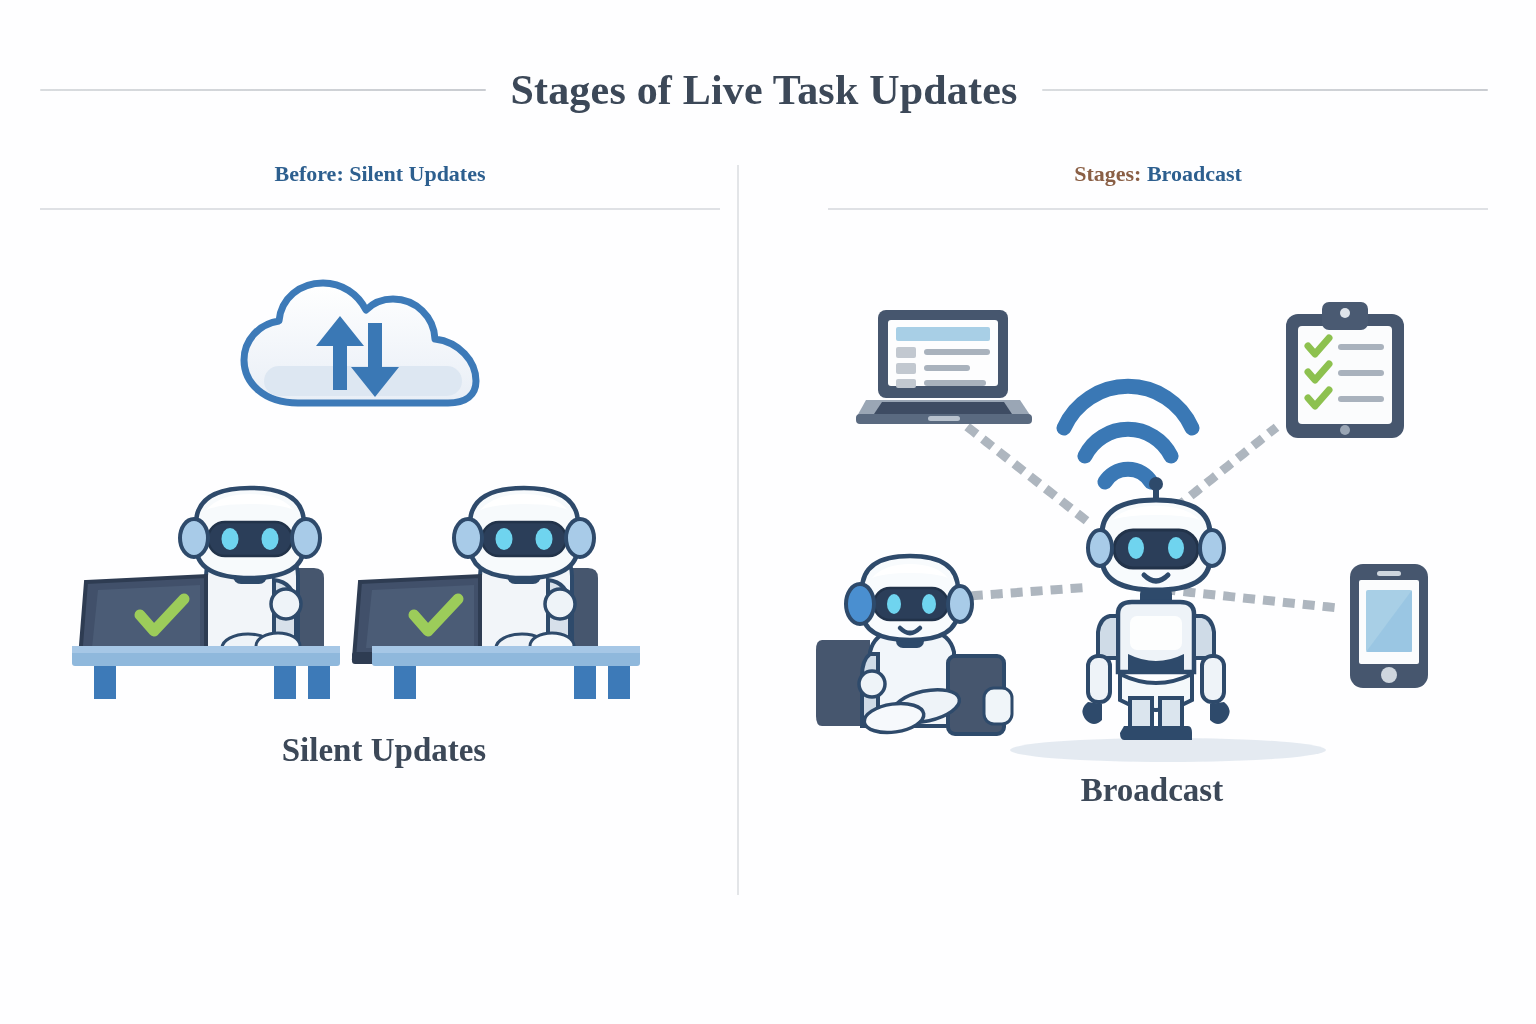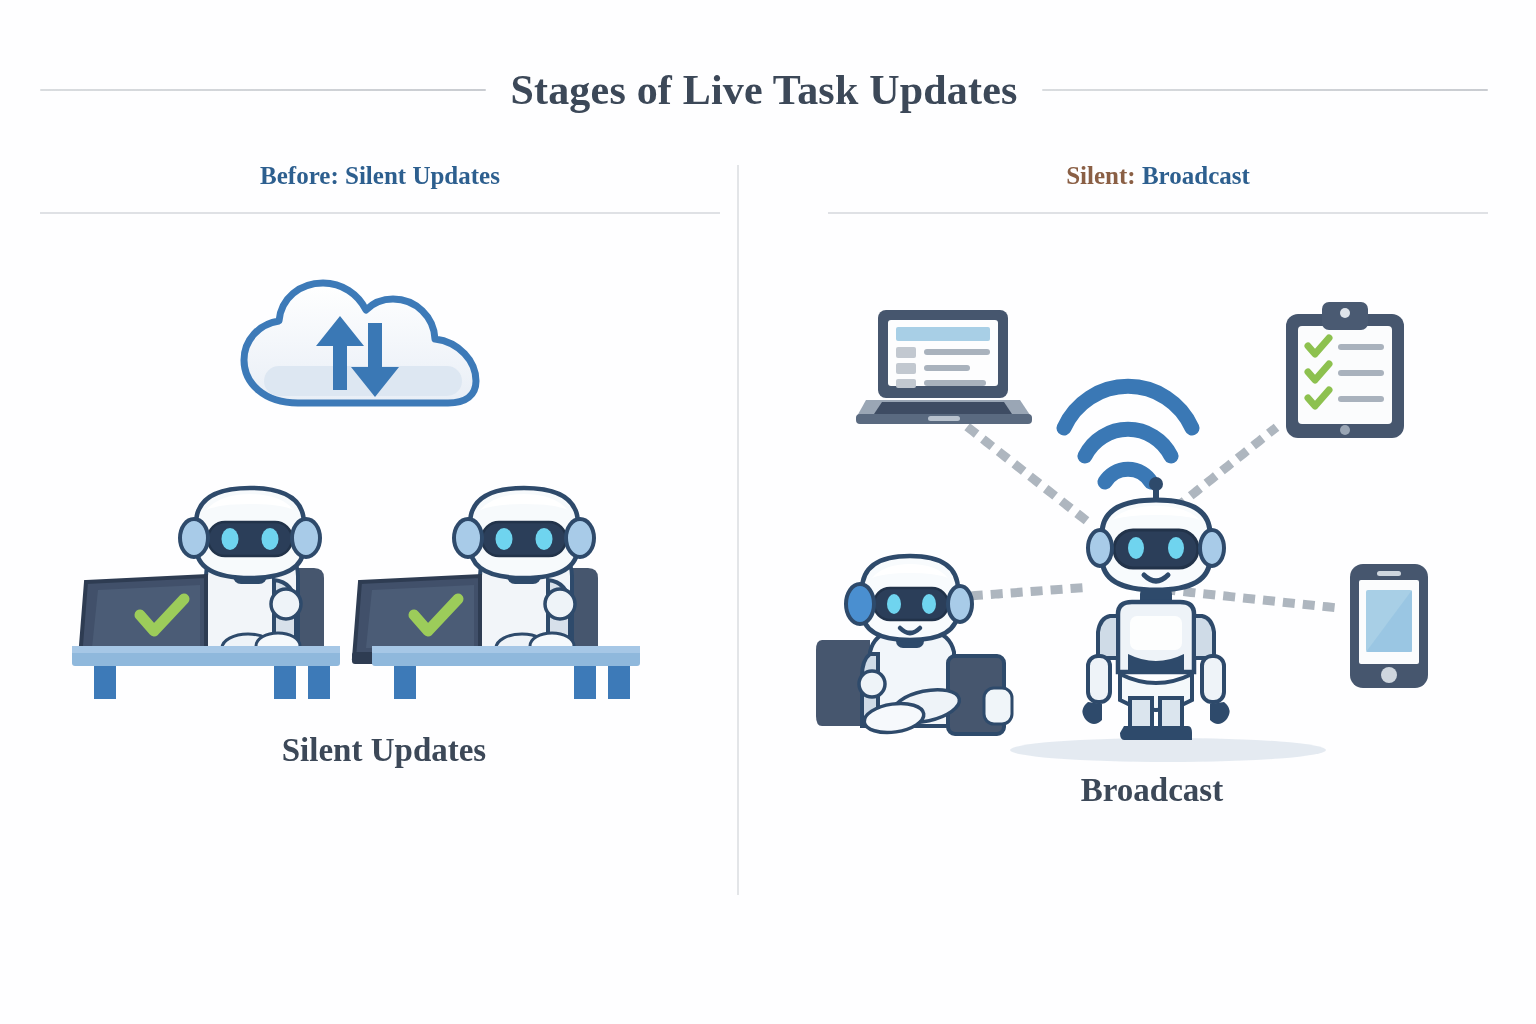--- a/index.html
+++ b/index.html
@@ -73,21 +73,21 @@
     top: 12px;
     height: 84px;
     left: 40px;
     right: 48px;
   }
   .panel.right .panel-head { left: 60px; right: 48px; }
 
   .panel-title {
     text-align: center;
     font-family: "Liberation Serif", serif;
-    font-size: 25px;
+    font-size: 22px;
     font-weight: 700;
     color: #2d5f8f;
     line-height: 1.1;
     white-space: nowrap;
   }
   .panel-title .accent-brown { color: #8a5f45; }
   .panel-title .accent-blue  { color: #2d5f8f; }
   .panel-underline {
     margin-top: 22px;
     height: 2px;
@@ -233,21 +233,21 @@
         </div>
 
         <div class="caption left-cap">Silent Updates</div>
       </div>
     </div>
 
     <div class="panel right">
 
       <div class="panel-head">
         <div class="panel-title">
-          <span class="accent-brown">Silent:</span>
+          <span class="accent-brown">Stages:</span>
           <span class="accent-blue">Broadcast</span>
         </div>
         <div class="panel-underline"></div>
       </div>
 
       <div class="scene">
 
         <div class="abs" style="left:0; top:0;">
           <svg width="768" height="740" viewBox="0 0 768 740">
             <g stroke="#aeb6bf" stroke-width="9" stroke-linecap="square" stroke-dasharray="3 17" fill="none">

